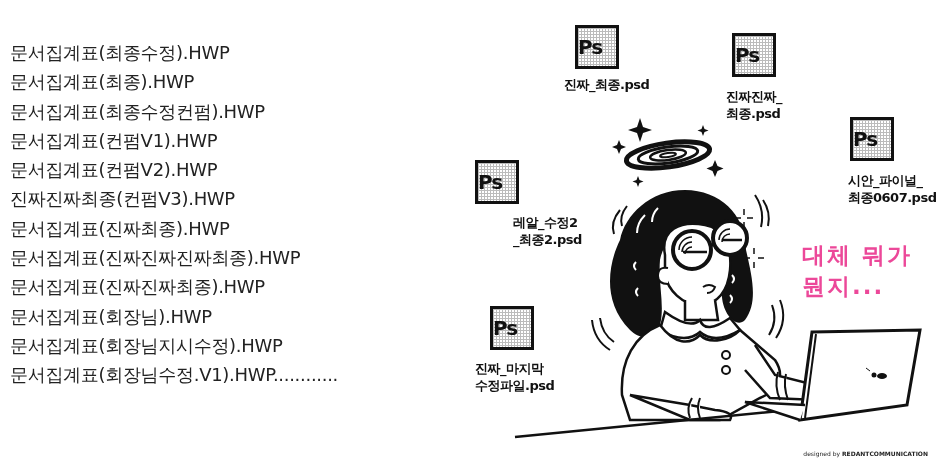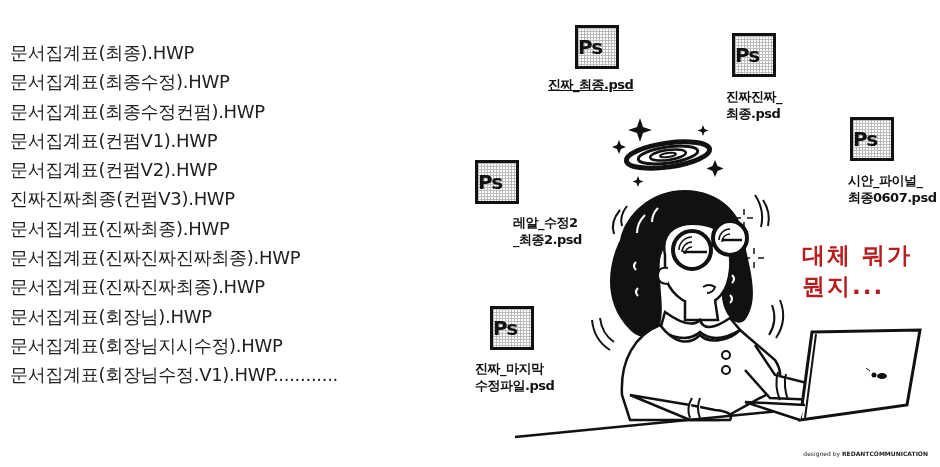--- a/index.html
+++ b/index.html
@@ -6,31 +6,31 @@
   body { width:940px; height:467px; position:relative; overflow:hidden; font-family:"DejaVu Sans", sans-serif; color:#111; }
   .left { position:absolute; left:10px; top:38px; width:430px; }
   .fname { font-family:"DejaVu Sans", sans-serif; font-size:18px; line-height:29.3px; color:#222; white-space:nowrap; letter-spacing:-0.3px; }
   .art { position:absolute; left:460px; top:0; width:480px; height:467px; }
   .ps { position:absolute; width:44px; height:44px; border:3px solid #111; box-sizing:border-box;
         background-color:#fff;
         background-image: linear-gradient(#bbb 1px, transparent 1px), linear-gradient(90deg, #bbb 1px, transparent 1px);
         background-size:3px 3px; display:flex; align-items:center; }
   .ps span { font-family:"DejaVu Sans", sans-serif; font-weight:bold; font-size:20px; color:#111; letter-spacing:-1px; }
   .psd-label { position:absolute; font-family:"DejaVu Sans", sans-serif; font-weight:bold; font-size:13px; line-height:17px; color:#111; white-space:pre; letter-spacing:-0.5px; }
-  .speech { position:absolute; left:342px; top:240px; font-weight:bold; font-size:23px; line-height:31px; color:#b91c1c; white-space:pre; letter-spacing:2px; }
+  .speech { position:absolute; left:342px; top:240px; font-weight:bold; font-size:23px; line-height:31px; color:#ec4899; white-space:pre; letter-spacing:2px; }
   .credit { position:absolute; right:12px; bottom:10px; font-size:6px; color:#222; }
   .credit b { font-weight:bold; }
   svg.illus { position:absolute; left:0; top:0; }
 </style>
 </head>
 <body>
 
 <div class="left">
+  <div class="fname">문서집계표(최종수정).HWP</div>
   <div class="fname">문서집계표(최종).HWP</div>
-  <div class="fname">문서집계표(최종수정).HWP</div>
   <div class="fname">문서집계표(최종수정컨펌).HWP</div>
   <div class="fname">문서집계표(컨펌V1).HWP</div>
   <div class="fname">문서집계표(컨펌V2).HWP</div>
   <div class="fname">진짜진짜최종(컨펌V3).HWP</div>
   <div class="fname">문서집계표(진짜최종).HWP</div>
   <div class="fname">문서집계표(진짜진짜진짜최종).HWP</div>
   <div class="fname">문서집계표(진짜진짜최종).HWP</div>
   <div class="fname">문서집계표(회장님).HWP</div>
   <div class="fname">문서집계표(회장님지시수정).HWP</div>
   <div class="fname">문서집계표(회장님수정.V1).HWP............</div>
@@ -131,21 +131,21 @@
         <ellipse cx="422" cy="376" rx="5" ry="3"></ellipse>
         <circle cx="414" cy="375" r="2.5"></circle>
         <line x1="410" y1="371" x2="406" y2="368" stroke="#111" stroke-width="1"></line>
       </g>
     </g>
   </svg>
 
   <div class="ps" style="left:115px;top:25px;">
       <span>Ps</span>
     </div>
-  <div class="psd-label" style="left:88px;top:76px;text-decoration:underline;">진짜_최종.psd</div>
+  <div class="psd-label" style="left:104px;top:76px;">진짜_최종.psd</div>
 
   <div class="ps" style="left:272px;top:33px;">
       <span>Ps</span>
     </div>
   <div class="psd-label" style="left:266px;top:88px;">진짜진짜_
 최종.psd</div>
 
   <div class="ps" style="left:390px;top:117px;">
       <span>Ps</span>
     </div>

